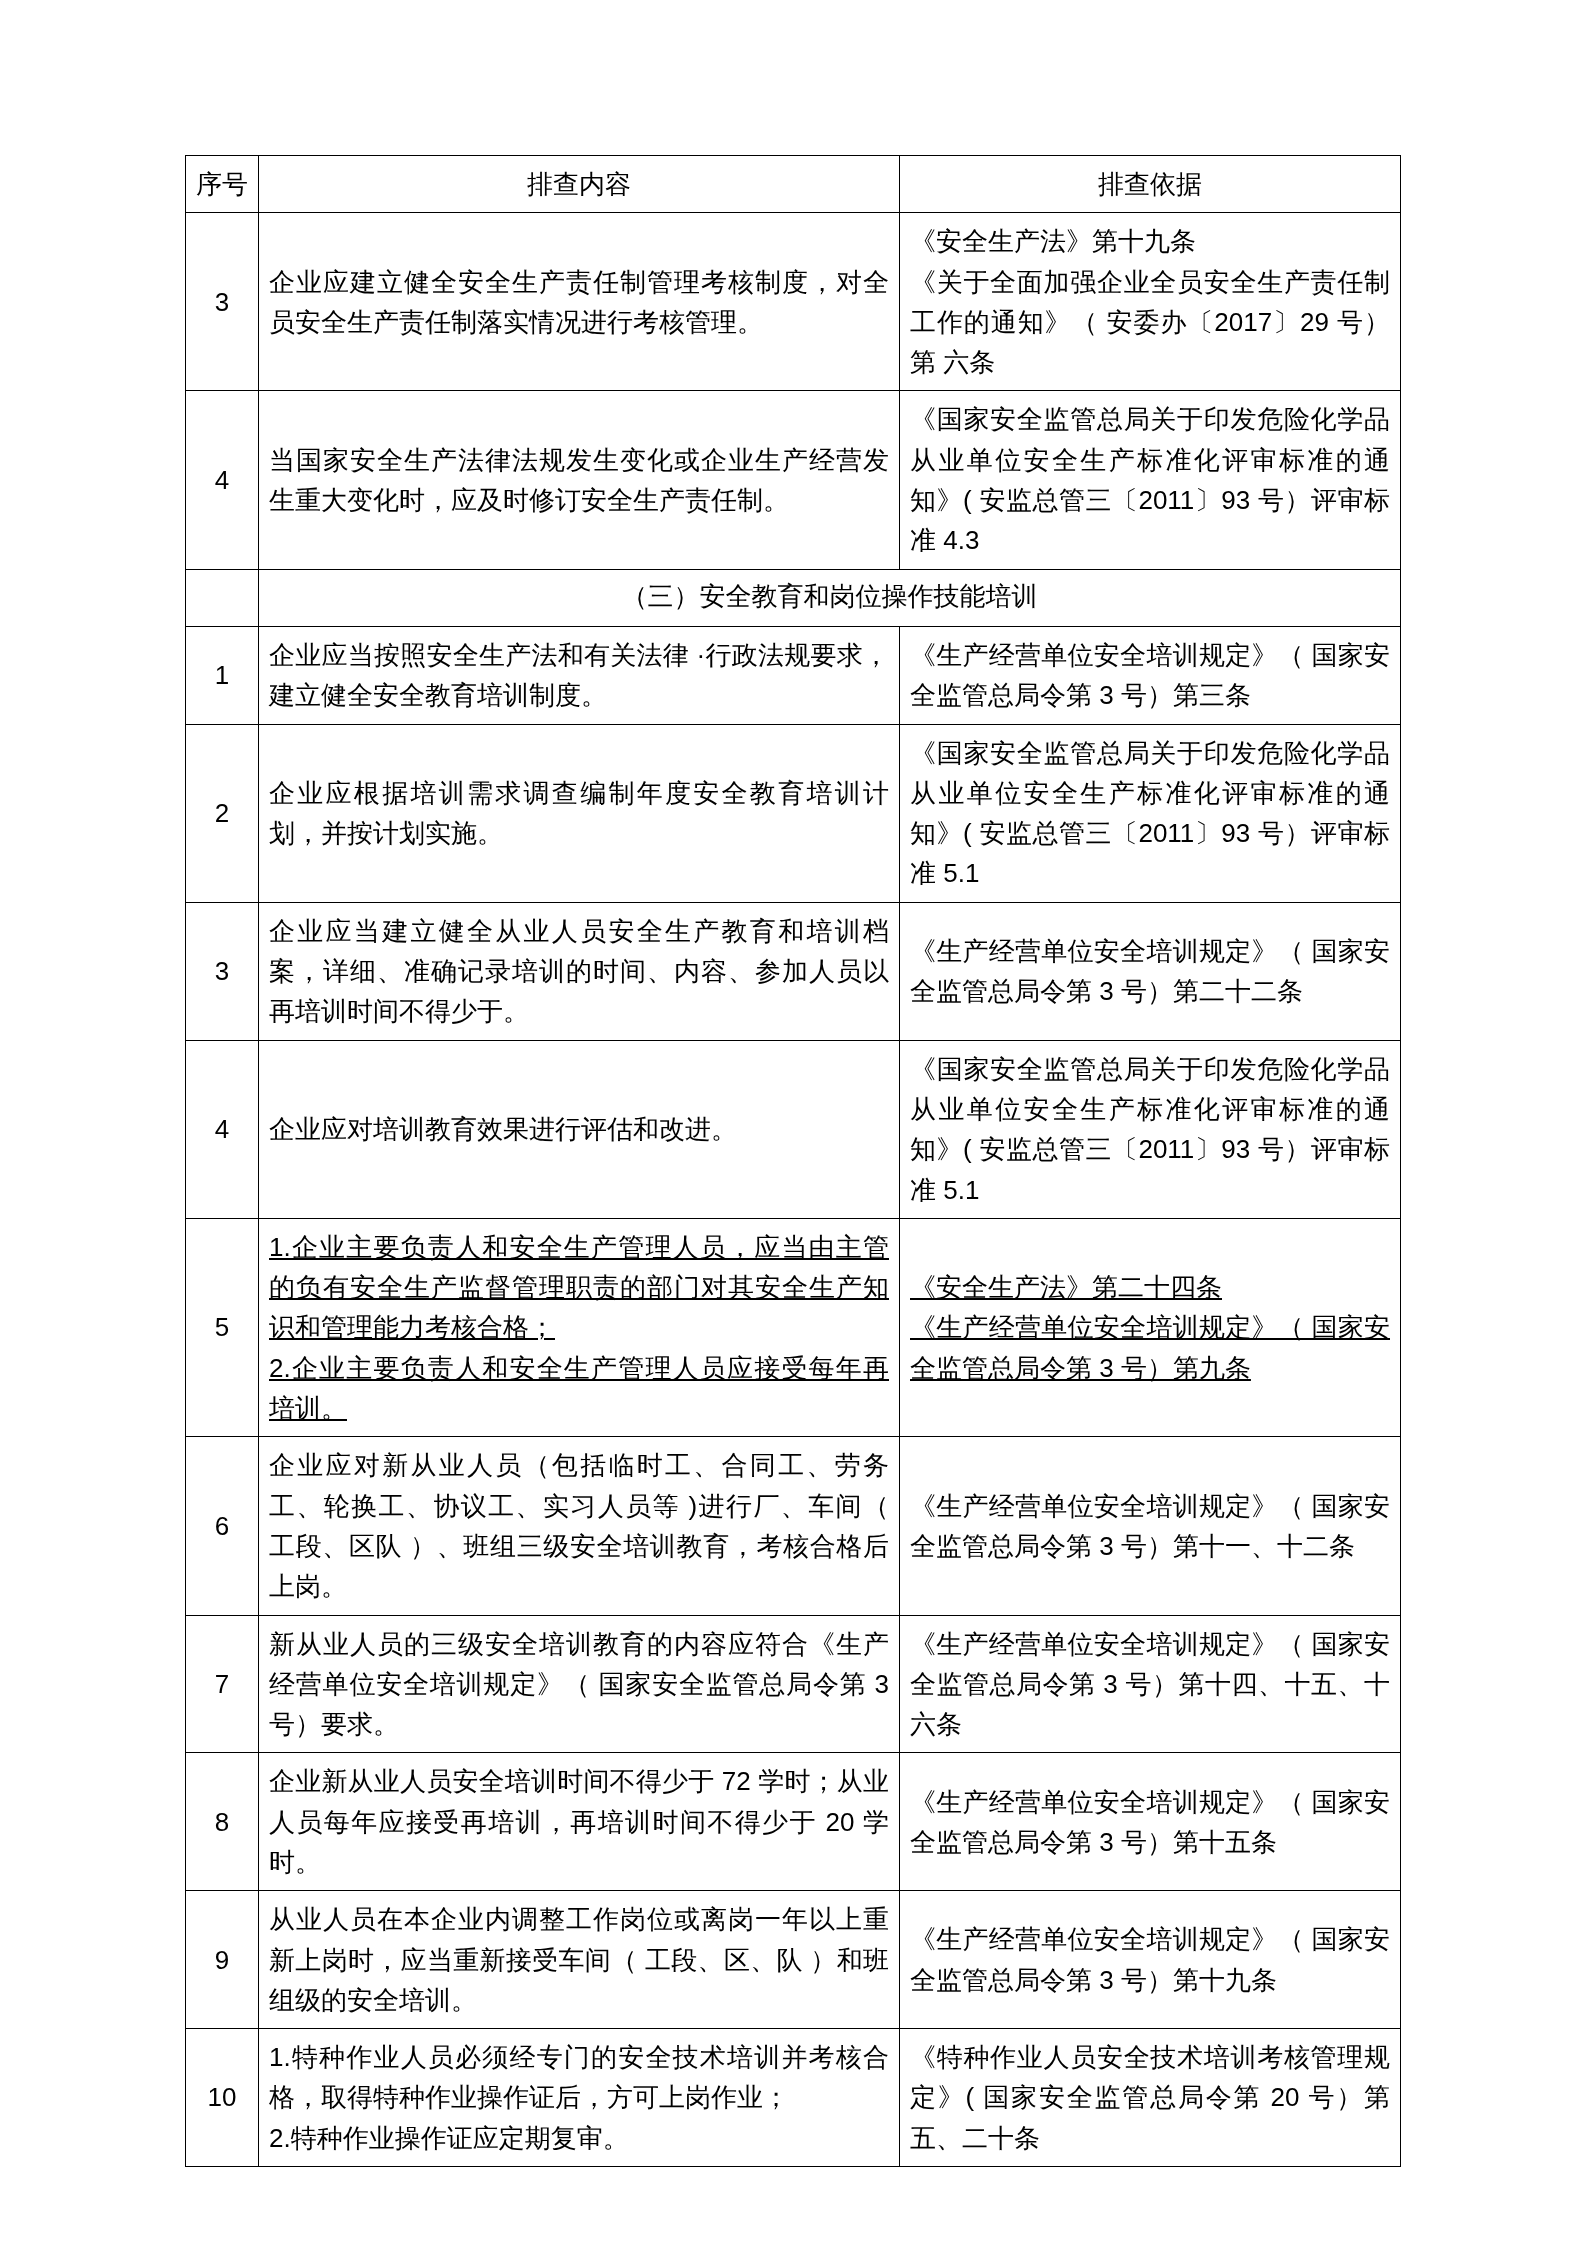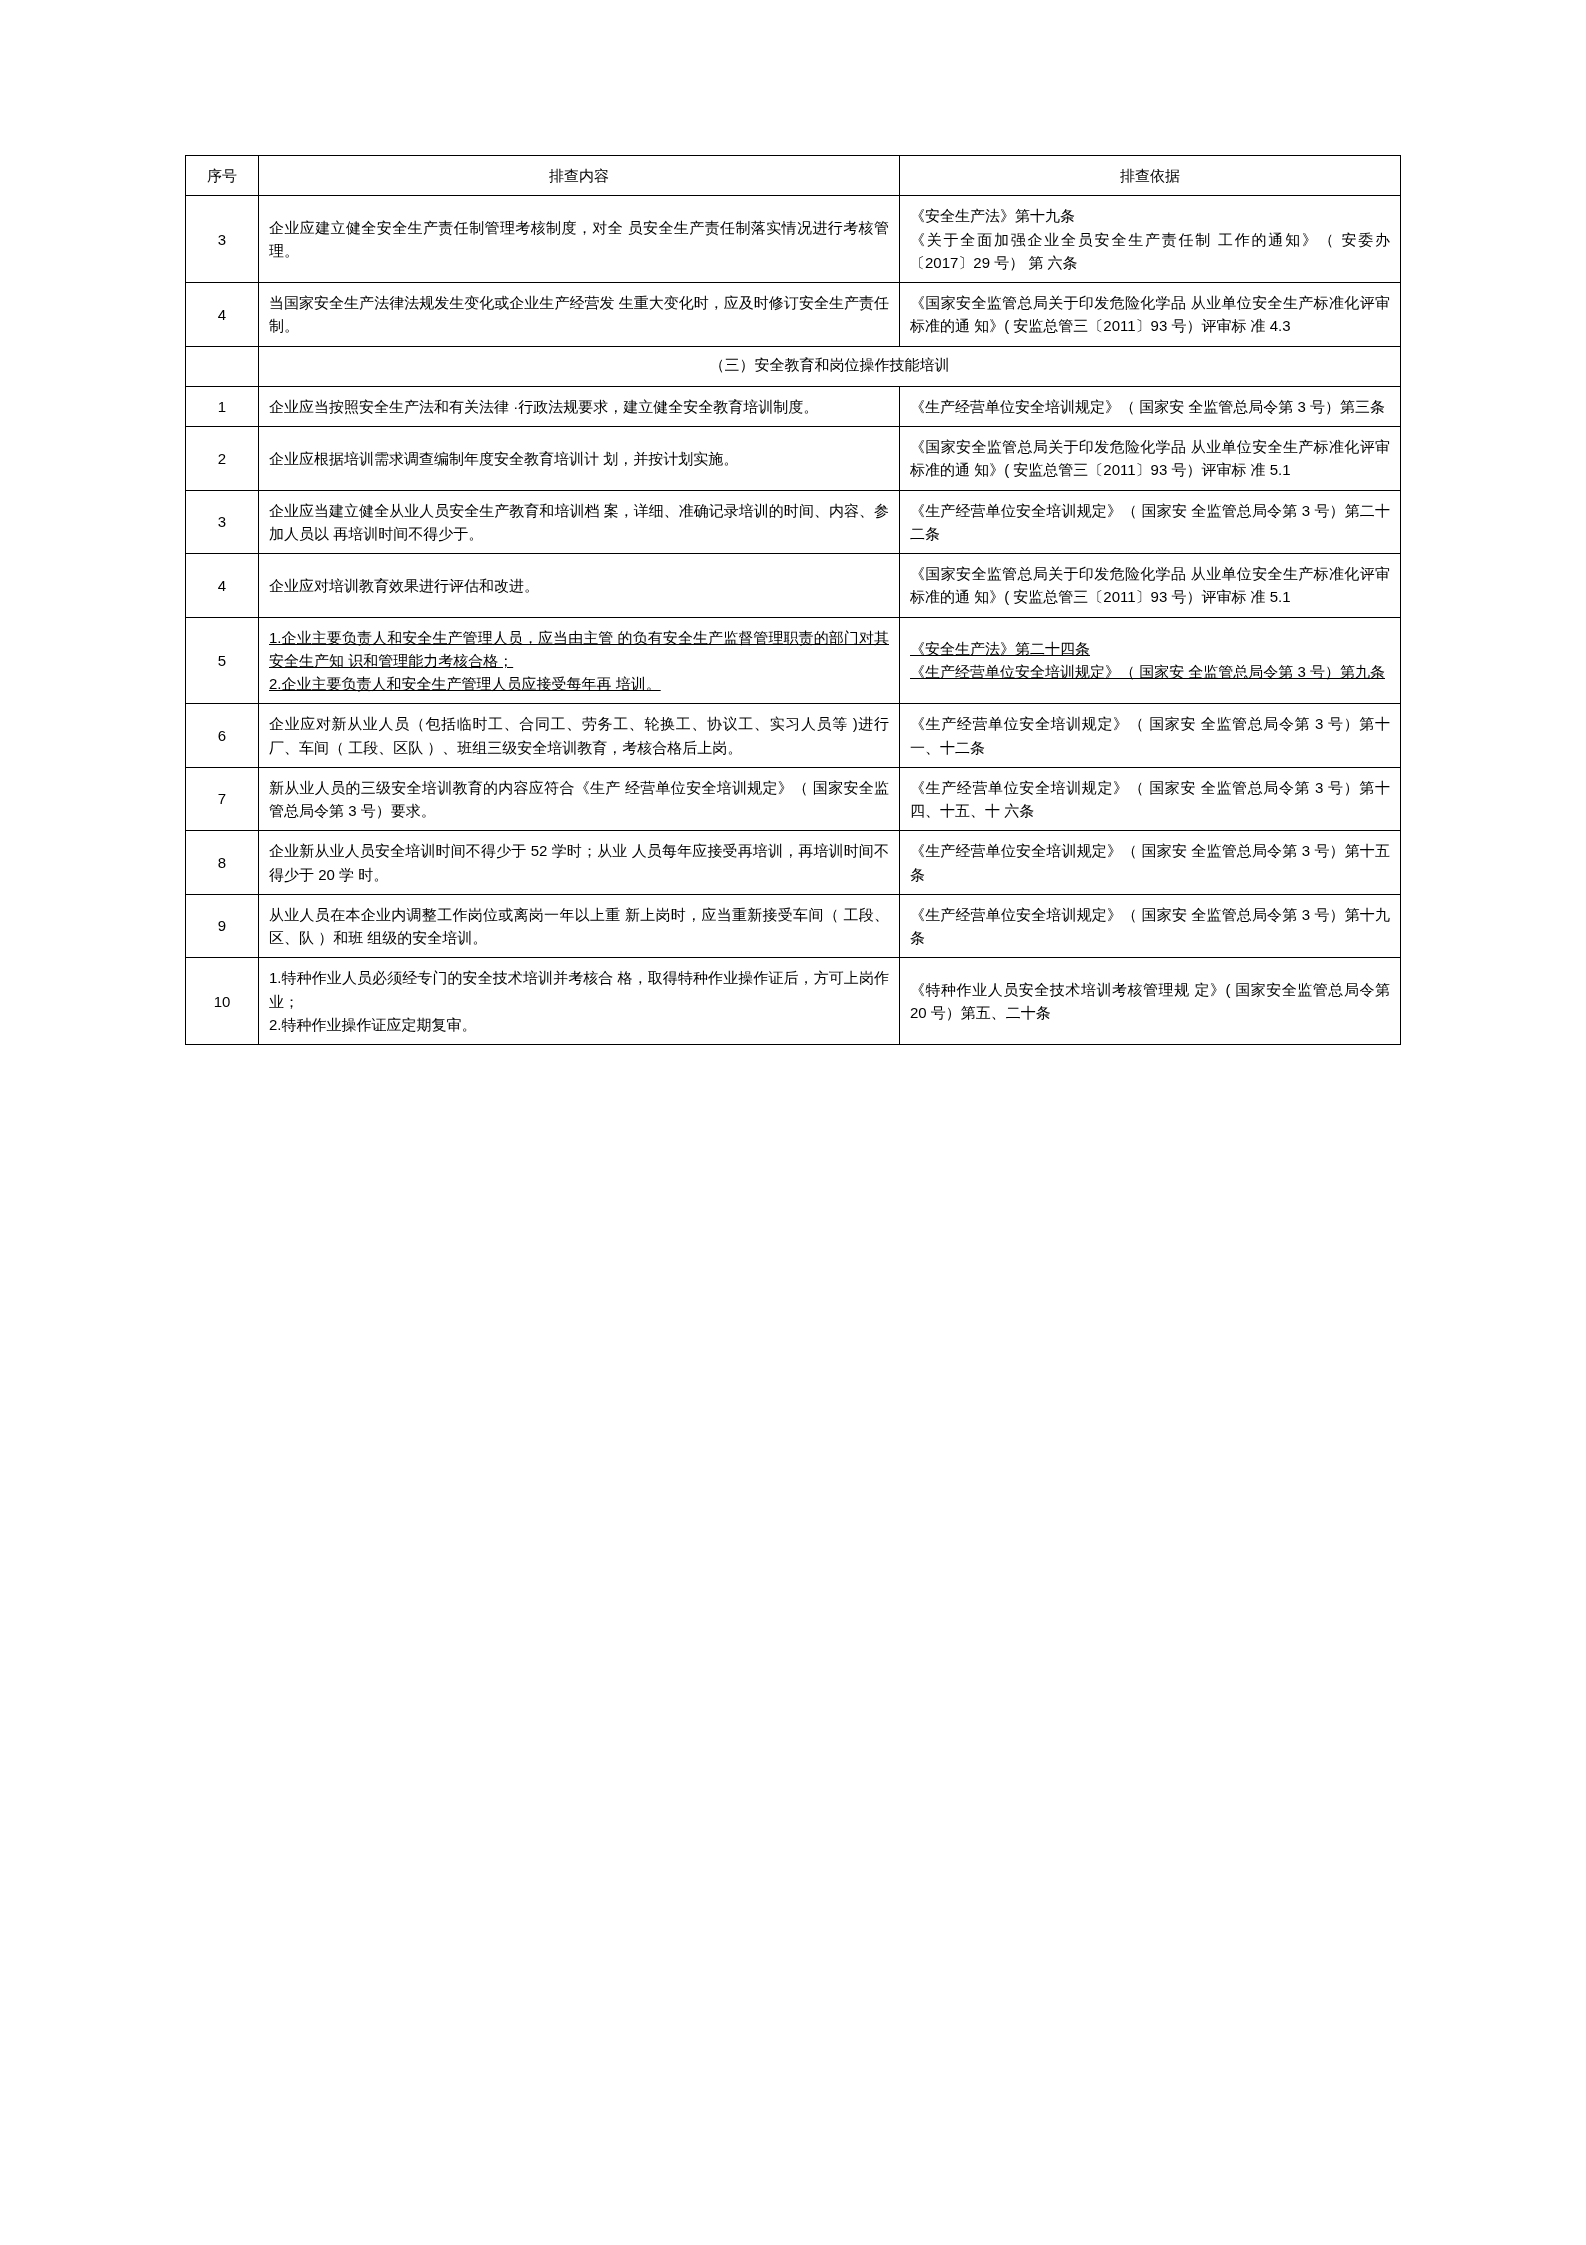--- a/index.html
+++ b/index.html
@@ -22,21 +22,21 @@
   }
   table.checklist {
     border-collapse: collapse;
     width: 1215px;
     table-layout: fixed;
   }
   table.checklist td, table.checklist th {
     border: 1px solid #000000;
     vertical-align: middle;
     padding: 8px 10px;
-    font-size: 15px;
+    font-size: 26px;
     line-height: 1.55;
     font-weight: normal;
   }
   col.c-no { width: 73px; }
   col.c-content { width: 641px; }
   col.c-basis { width: 501px; }
 
   .hdr td {
     text-align: center;
     font-size: 20px;
@@ -130,21 +130,21 @@
         <td class="content-cell">企业应对新从业人员（包括临时工、合同工、劳务工、轮换工、协议工、实习人员等 )进行厂、车间（ 工段、区队 ）、班组三级安全培训教育，考核合格后上岗。</td>
         <td class="basis-cell">《生产经营单位安全培训规定》（ 国家安 全监管总局令第 3 号）第十一、十二条</td>
       </tr>
       <tr>
         <td class="no-cell">7</td>
         <td class="content-cell">新从业人员的三级安全培训教育的内容应符合《生产 经营单位安全培训规定》（ 国家安全监管总局令第 3 号）要求。</td>
         <td class="basis-cell">《生产经营单位安全培训规定》（ 国家安 全监管总局令第 3 号）第十四、十五、十 六条</td>
       </tr>
       <tr>
         <td class="no-cell">8</td>
-        <td class="content-cell">企业新从业人员安全培训时间不得少于 52 学时；从业 人员每年应接受再培训，再培训时间不得少于 20 学 时。</td>
+        <td class="content-cell">企业新从业人员安全培训时间不得少于 72 学时；从业 人员每年应接受再培训，再培训时间不得少于 20 学 时。</td>
         <td class="basis-cell">《生产经营单位安全培训规定》（ 国家安 全监管总局令第 3 号）第十五条</td>
       </tr>
       <tr>
         <td class="no-cell">9</td>
         <td class="content-cell">从业人员在本企业内调整工作岗位或离岗一年以上重 新上岗时，应当重新接受车间（ 工段、区、队 ）和班 组级的安全培训。</td>
         <td class="basis-cell">《生产经营单位安全培训规定》（ 国家安 全监管总局令第 3 号）第十九条</td>
       </tr>
       <tr>
         <td class="no-cell">10</td>
         <td class="content-cell" style="white-space: pre-line;">1.特种作业人员必须经专门的安全技术培训并考核合 格，取得特种作业操作证后，方可上岗作业；

